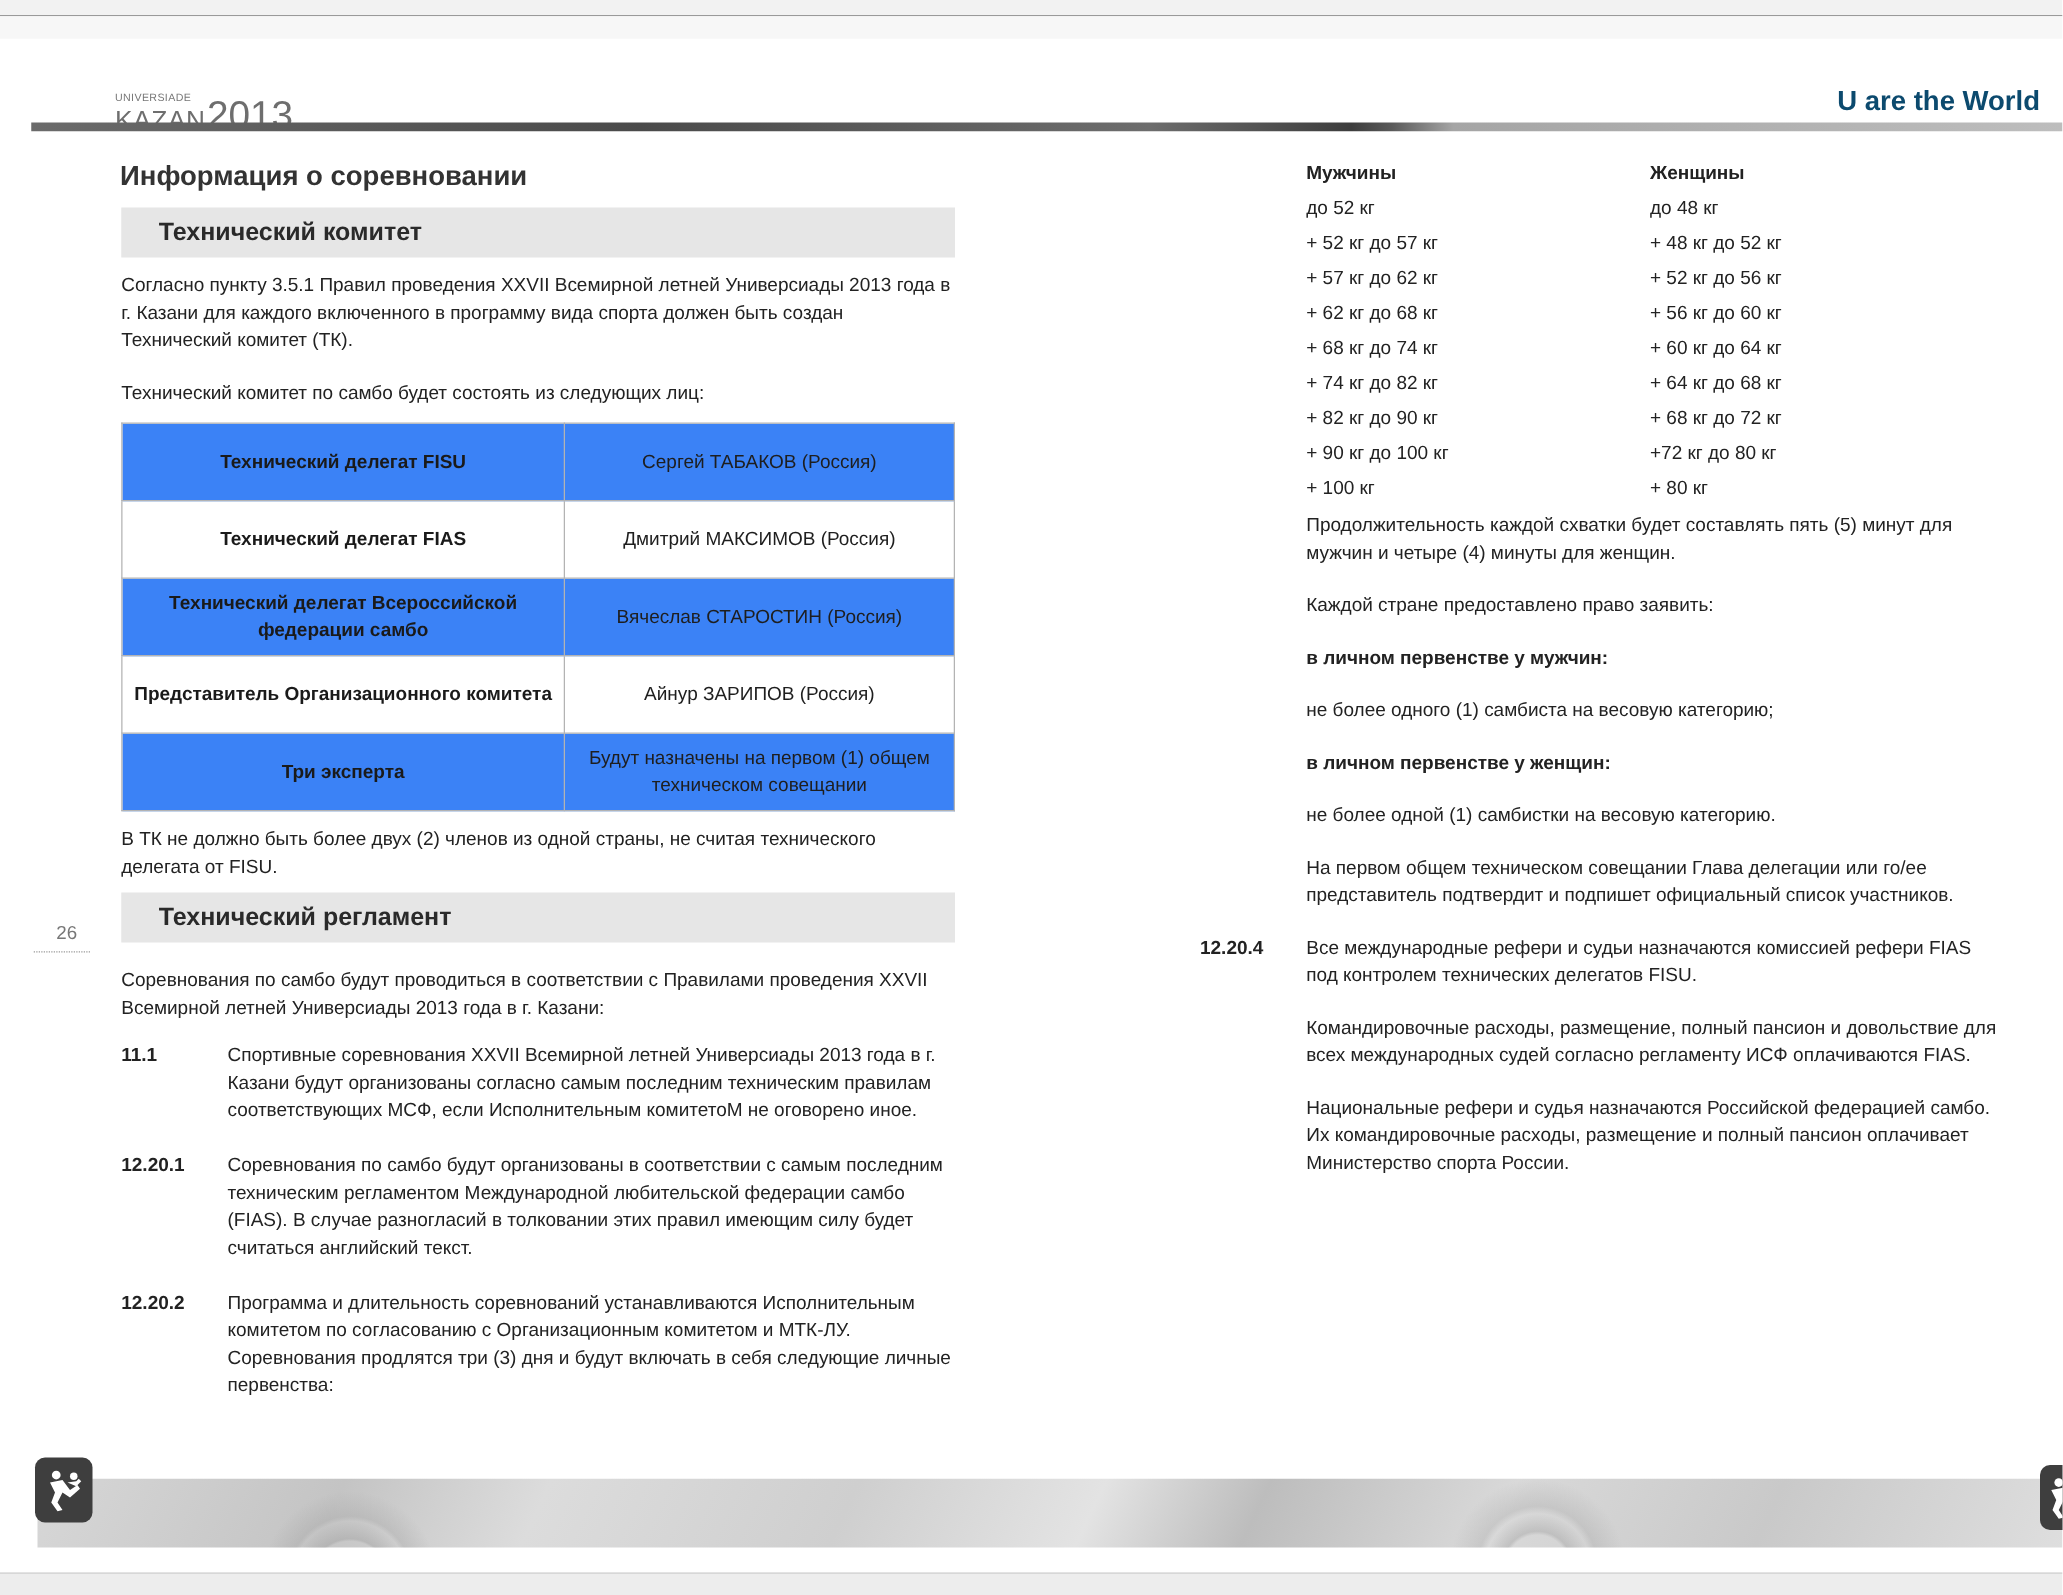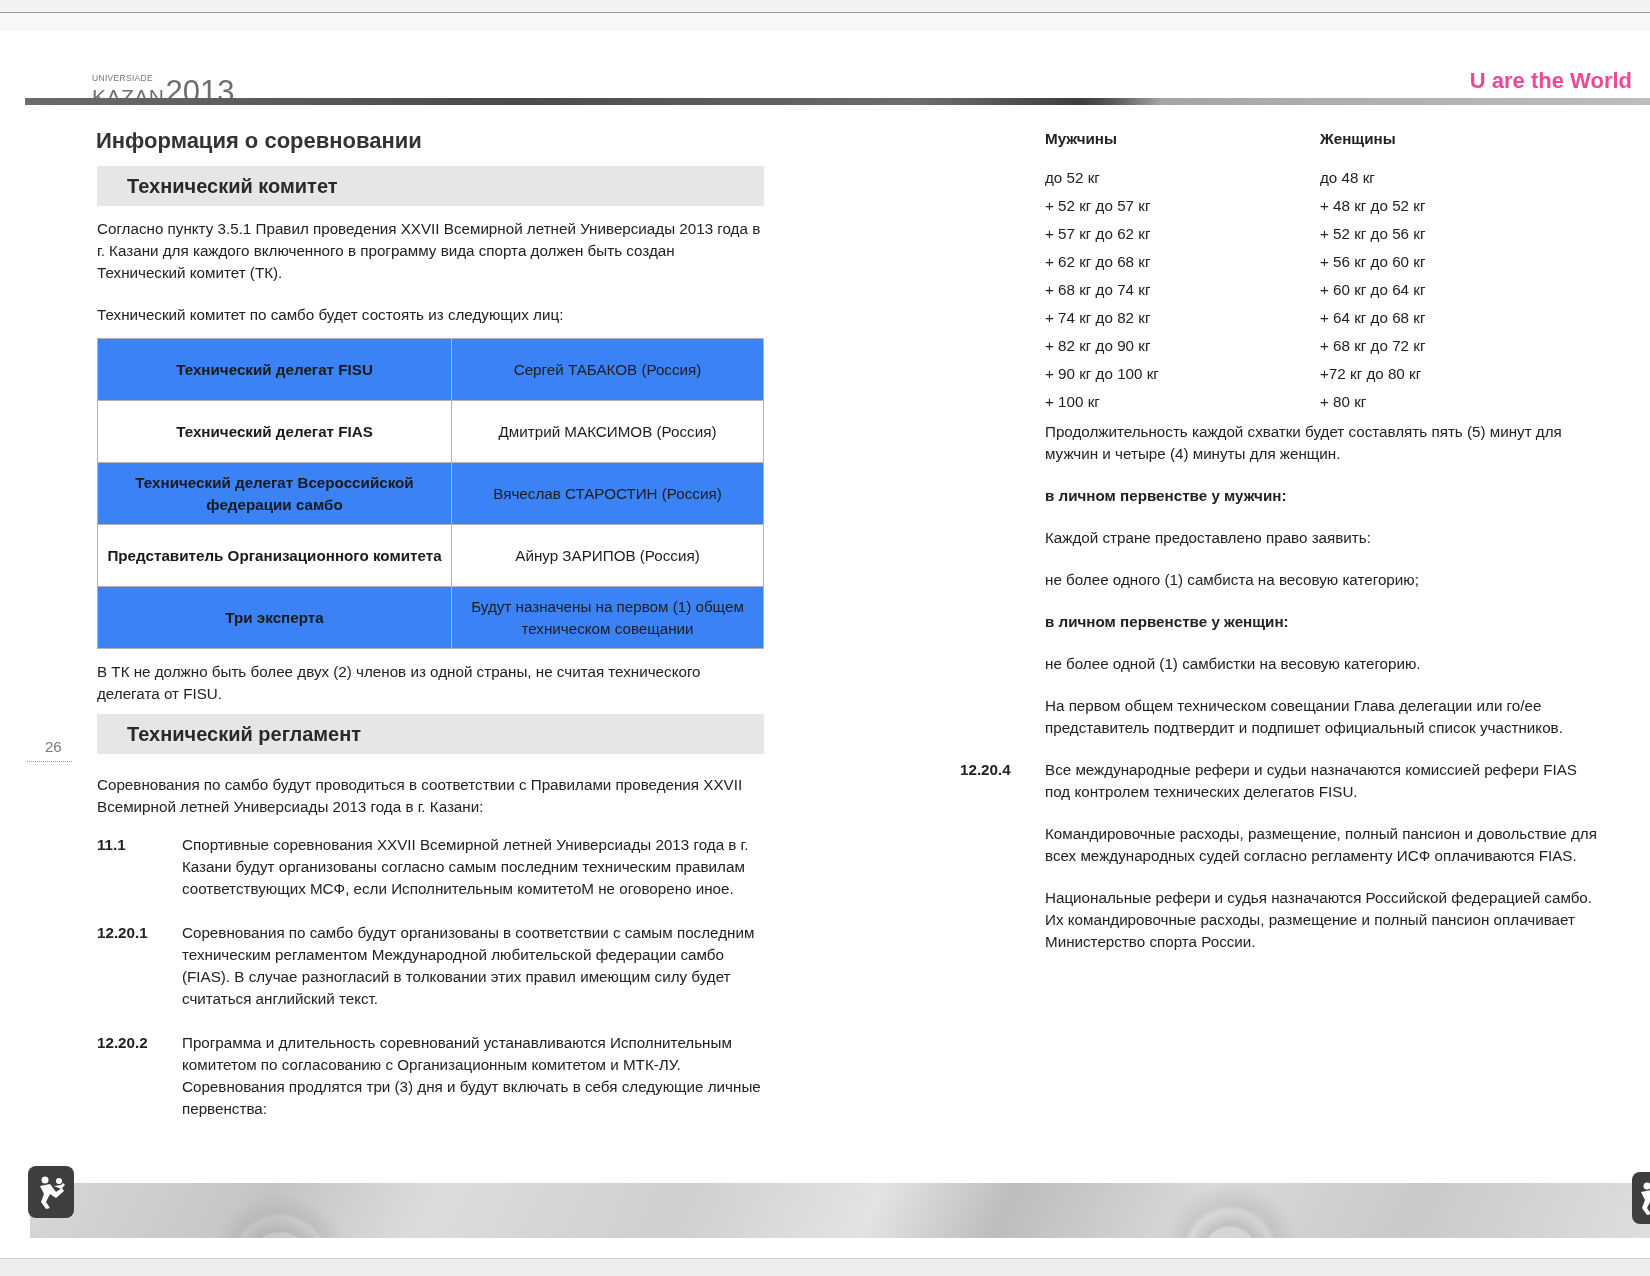--- a/index.html
+++ b/index.html
@@ -10,21 +10,21 @@
   }
   .scan-top { position:absolute; left:0; top:0; width:1650px; height:12px; background:#f2f2f2; border-bottom:1px solid #9a9a9a; }
   .scan-top2 { position:absolute; left:0; top:13px; width:1650px; height:18px; background:#f7f7f7; }
   .scan-bottom { position:absolute; left:0; top:1258px; width:1650px; height:18px; background:#ededed; border-top:1px solid #cfcfcf; }
 
   .logo { position:absolute; left:92px; top:73px; height:34px; display:flex; align-items:flex-end; color:#6a6a6a; }
   .logo-small { position:absolute; left:0; top:0; font-size:8.5px; letter-spacing:0.3px; color:#777; }
   .logo-kazan { font-size:21px; letter-spacing:0.5px; color:#6e6e6e; line-height:21px; margin-top:12px; }
   .logo-year { font-size:31px; color:#6e6e6e; line-height:31px; margin-left:1px; }
 
-  .motto { position:absolute; right:18px; top:68px; font-size:22px; font-weight:bold; color:#ec4899; }
+  .motto { position:absolute; right:18px; top:68px; font-size:22px; font-weight:bold; color:#0c4a6e; }
 
   .header-bar { position:absolute; left:25px; top:98px; width:1625px; height:7px;
     background:linear-gradient(90deg,#6b6b6b 0%,#4a4a4a 30%,#6d6d6d 55%,#3d3d3d 65%,#5a5a5a 67%,#a5a5a5 70%,#bdbdbd 100%); }
 
   .page-num { position:absolute; left:45px; top:738px; font-size:15px; color:#777; }
   .page-num-rule { position:absolute; left:27px; top:761px; width:45px; border-top:1px dotted #999; }
 
   .left-col { position:absolute; left:97px; top:128px; width:667px; }
   .page-title { font-size:22px; font-weight:bold; color:#333; margin:0 0 12px -1px; }
   .section-band { background:#e6e6e6; height:40px; display:flex; align-items:center; padding-left:30px; font-size:20px; font-weight:bold; color:#2a2a2a; margin-bottom:12px; }
@@ -37,21 +37,21 @@
   table.committee tr.shade td { background:#3b82f6; }
 
   .clauses { margin-top:16px; }
   .clause { display:flex; margin-bottom:22px; }
   .clause-num { width:85px; flex:none; font-weight:bold; font-size:15.2px; line-height:22px; color:#222; }
   .clause-text { font-size:15.2px; line-height:22px; color:#222; width:580px; }
 
   .right-col { position:absolute; left:960px; top:128px; width:660px; }
   .weights { display:flex; margin-left:85px; }
   .wcol { width:275px; }
-  .wcol-head { font-size:15.2px; font-weight:bold; line-height:22px; margin-bottom:17px; color:#222; }
+  .wcol-head { font-size:15.2px; font-weight:bold; line-height:22px; margin-bottom:6px; color:#222; }
   .wrow { font-size:15.2px; line-height:22px; margin-bottom:6px; color:#222; }
   .r-block { margin-left:85px; font-size:15.2px; line-height:22px; color:#222; margin-top:20px; }
   .r-clause { display:flex; margin-top:20px; }
   .r-clause .clause-num { width:85px; }
   .r-clause .clause-text { width:560px; }
   .r-sub { margin-left:85px; font-size:15.2px; line-height:22px; color:#222; margin-top:20px; width:560px; }
   .bold { font-weight:bold; }
 
   .footer-band { position:absolute; left:30px; top:1183px; width:1620px; height:55px;
     background:
@@ -155,22 +155,22 @@
       <div class="wrow">+ 60 кг до 64 кг</div>
       <div class="wrow">+ 64 кг до 68 кг</div>
       <div class="wrow">+ 68 кг до 72 кг</div>
       <div class="wrow">+72 кг до 80 кг</div>
       <div class="wrow">+ 80 кг</div>
     </div>
   </div>
 
   <div class="r-block" style="margin-top:2px; width:560px;">Продолжительность каждой схватки будет составлять пять (5) минут для мужчин и четыре (4) минуты для женщин.</div>
 
+  <div class="r-sub">Каждой стране предоставлено право заявить:</div>
   <div class="r-sub bold">в личном первенстве у мужчин:</div>
-  <div class="r-sub">Каждой стране предоставлено право заявить:</div>
   <div class="r-sub">не более одного (1) самбиста на весовую категорию;</div>
   <div class="r-sub bold">в личном первенстве у женщин:</div>
   <div class="r-sub">не более одной (1) самбистки на весовую категорию.</div>
   <div class="r-sub">На первом общем техническом совещании Глава делегации или го/ее представитель подтвердит и подпишет официальный список участников.</div>
 
   <div class="r-clause">
     <div class="clause-num">12.20.4</div>
     <div class="clause-text">Все международные рефери и судьи назначаются комиссией рефери FIAS под контролем технических делегатов FISU.</div>
   </div>
   <div class="r-sub">Командировочные расходы, размещение, полный пансион и довольствие для всех международных судей согласно регламенту ИСФ оплачиваются FIAS.</div>

